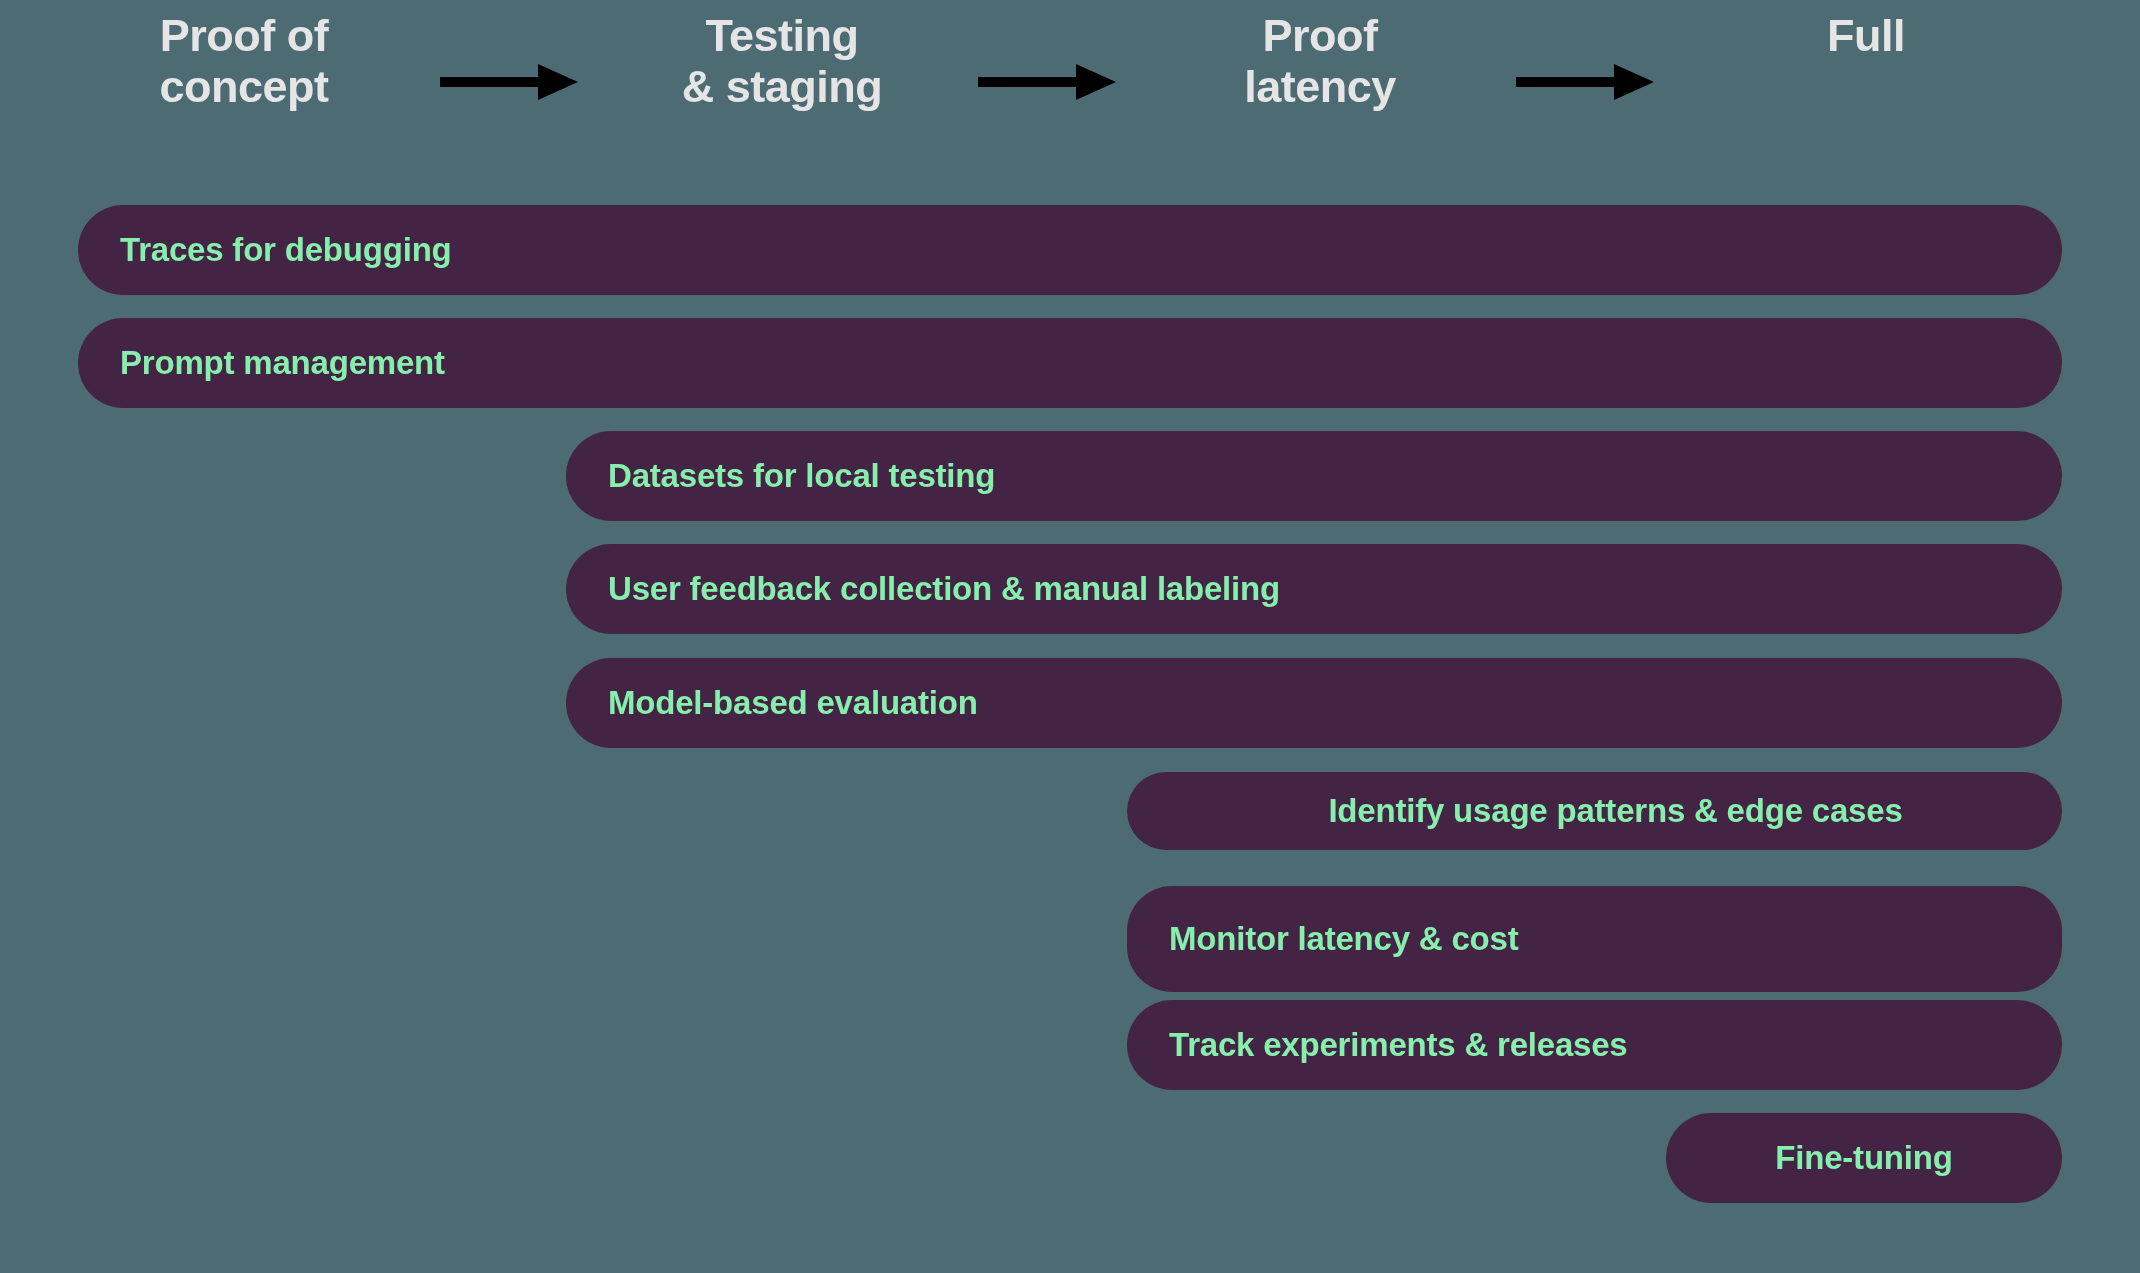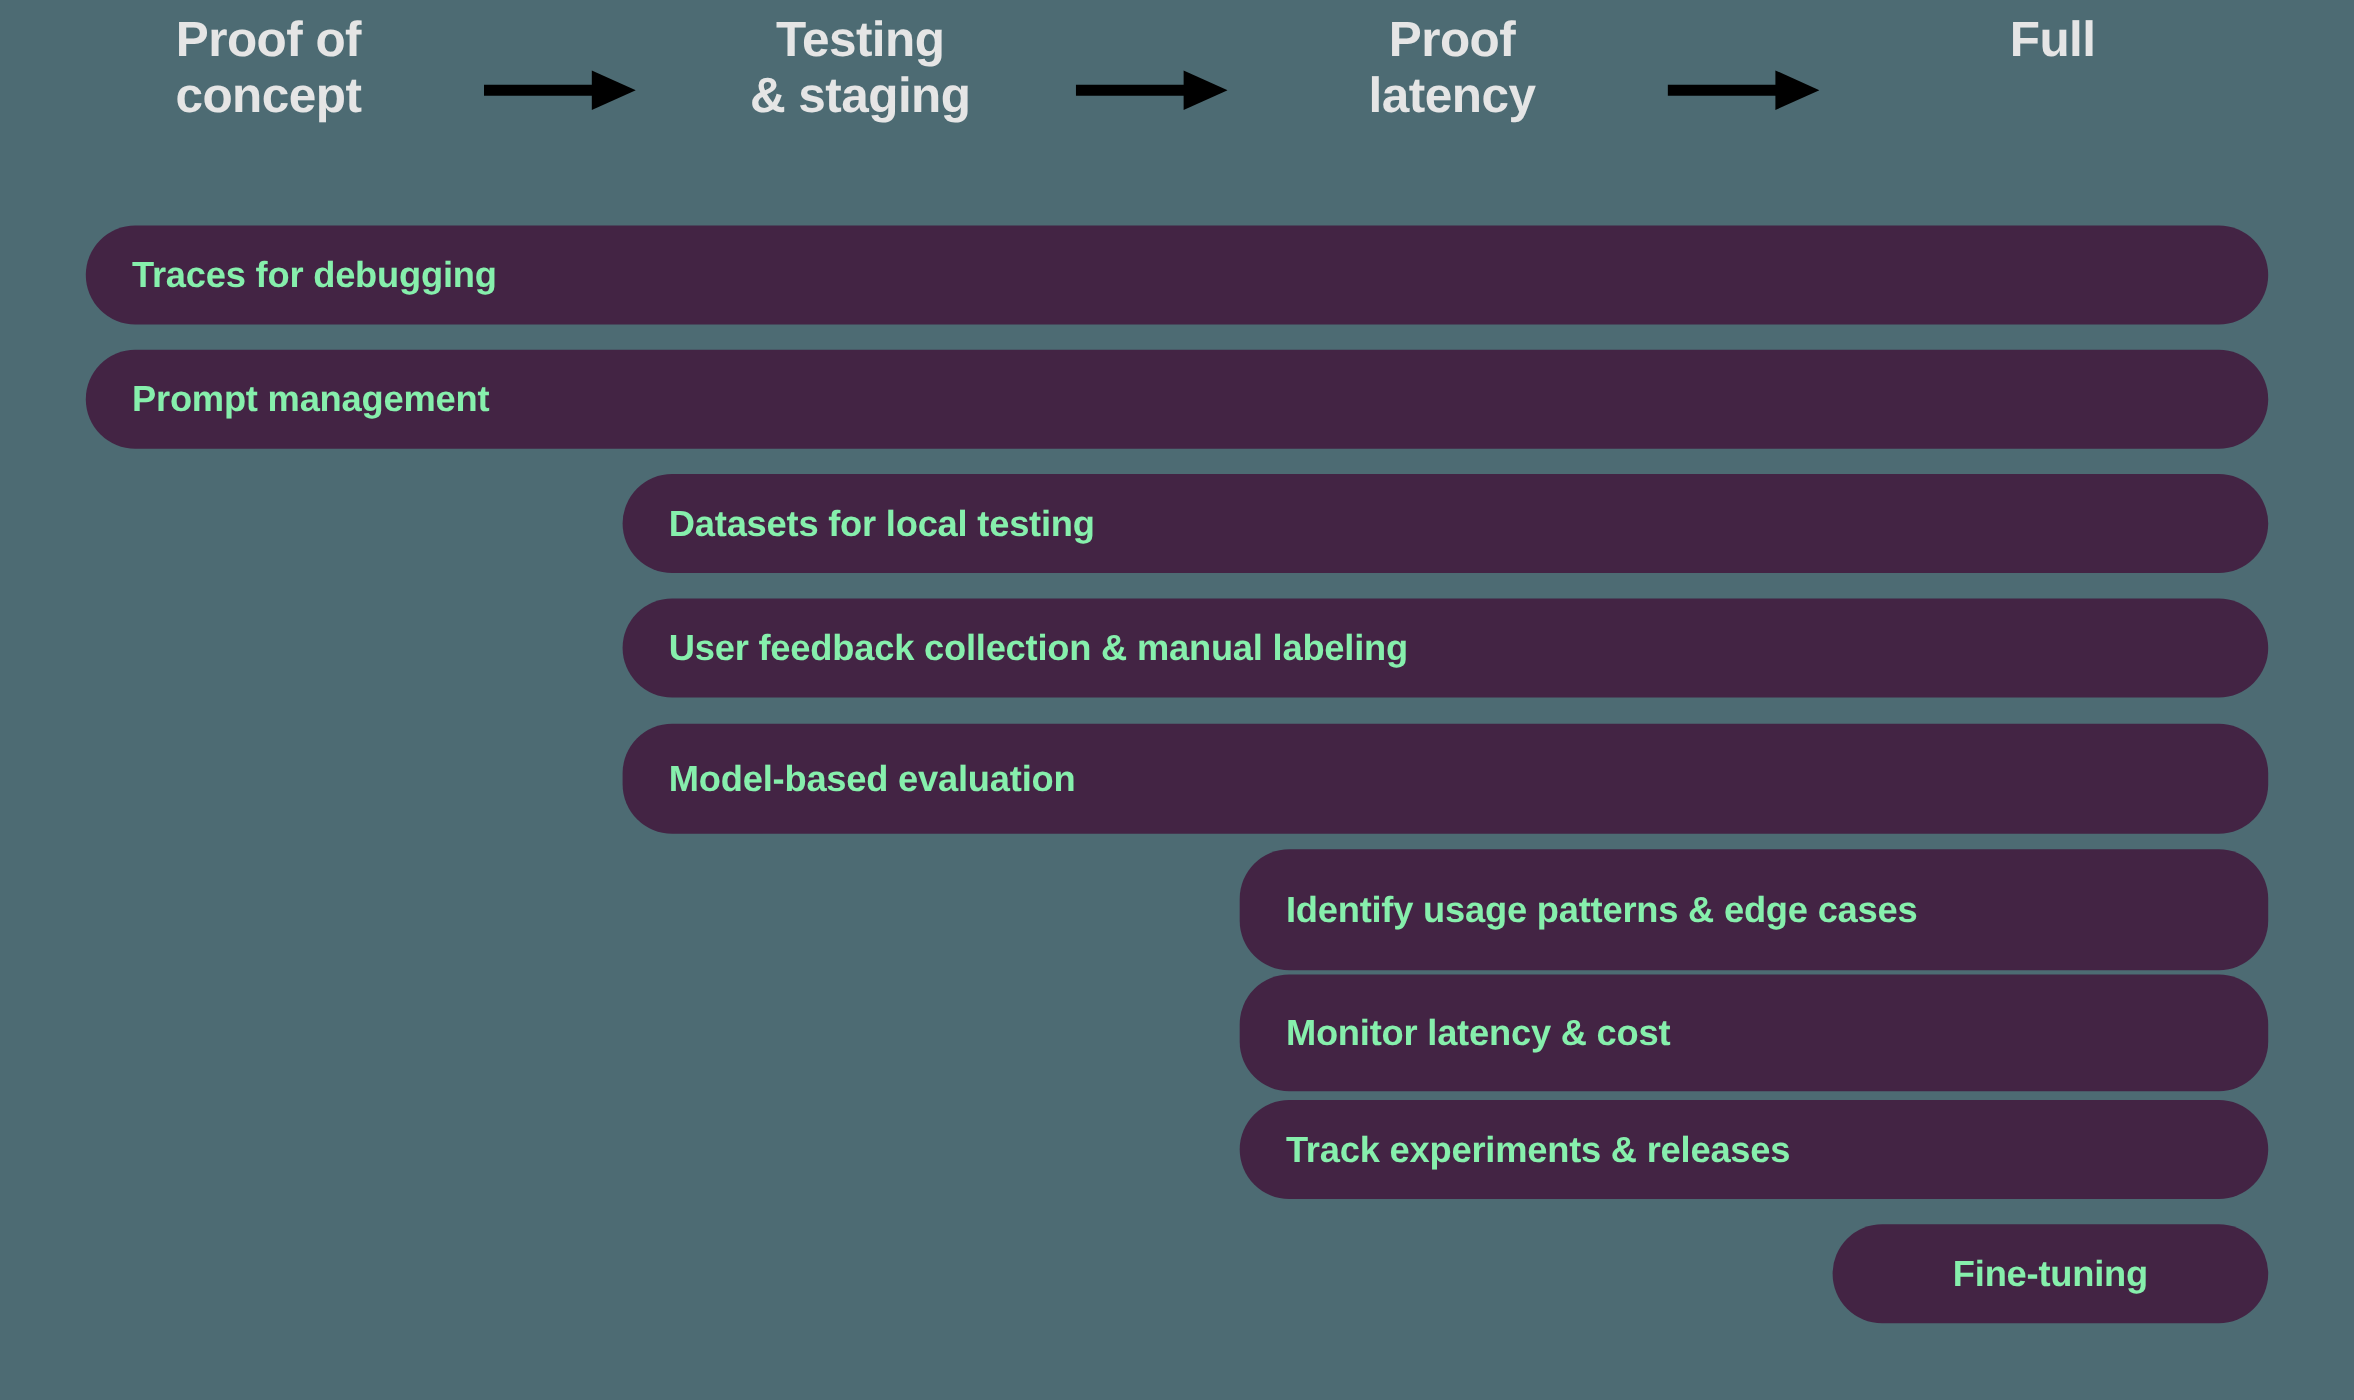--- a/index.html
+++ b/index.html
@@ -142,24 +142,24 @@
     </div>
     <div class="bar align-left" id="bar-1" style="left: 78px; width: 1984px; top: 318px; height: 90px; border-radius: 45px; text-align: right;">
       <span class="bar-label">Prompt management</span>
     </div>
     <div class="bar align-left" id="bar-2" style="left: 566px; width: 1496px; top: 431px; height: 90px; border-radius: 45px;">
       <span class="bar-label">Datasets for local testing</span>
     </div>
     <div class="bar align-left" id="bar-3" style="left: 566px; width: 1496px; top: 544px; height: 90px; border-radius: 45px;">
       <span class="bar-label">User feedback collection &amp; manual labeling</span>
     </div>
-    <div class="bar align-left" id="bar-4" style="left: 566px; width: 1496px; top: 658px; height: 100px; border-radius: 45px;">
+    <div class="bar align-left" id="bar-4" style="left: 566px; width: 1496px; top: 658px; height: 90px; border-radius: 45px;">
       <span class="bar-label">Model-based evaluation</span>
     </div>
-    <div class="bar align-left" id="bar-5" style="left: 1127px; width: 935px; top: 772px; height: 110px; border-radius: 45px;">
+    <div class="bar align-left" id="bar-5" style="left: 1127px; width: 935px; top: 772px; height: 78px; border-radius: 45px; justify-content: center;">
       <span class="bar-label">Identify usage patterns &amp; edge cases</span>
     </div>
     <div class="bar align-left" id="bar-6" style="left: 1127px; width: 935px; top: 886px; height: 106px; border-radius: 45px;">
       <span class="bar-label">Monitor latency &amp; cost</span>
     </div>
     <div class="bar align-left" id="bar-7" style="left: 1127px; width: 935px; top: 1000px; height: 90px; border-radius: 45px;">
       <span class="bar-label">Track experiments &amp; releases</span>
     </div>
     <div class="bar align-center" id="bar-8" style="left: 1666px; width: 396px; top: 1113px; height: 90px; border-radius: 45px;">
       <span class="bar-label">Fine-tuning</span>

